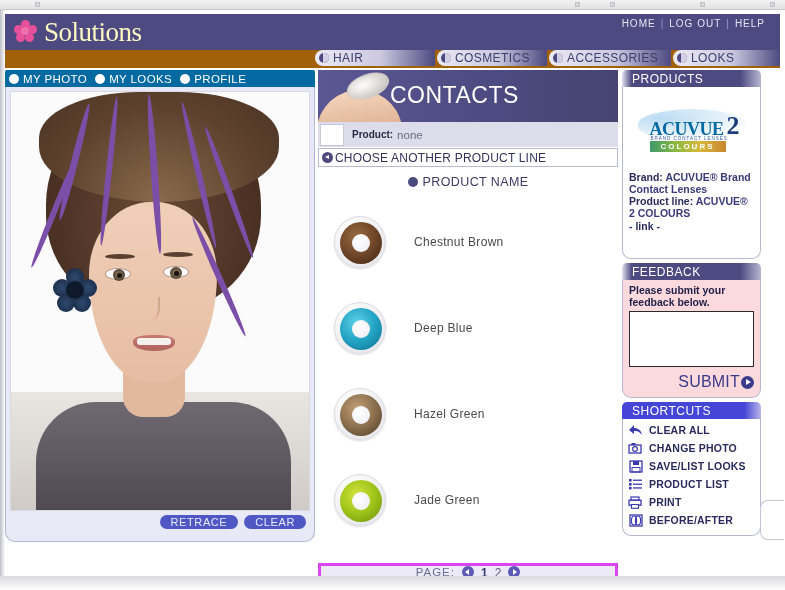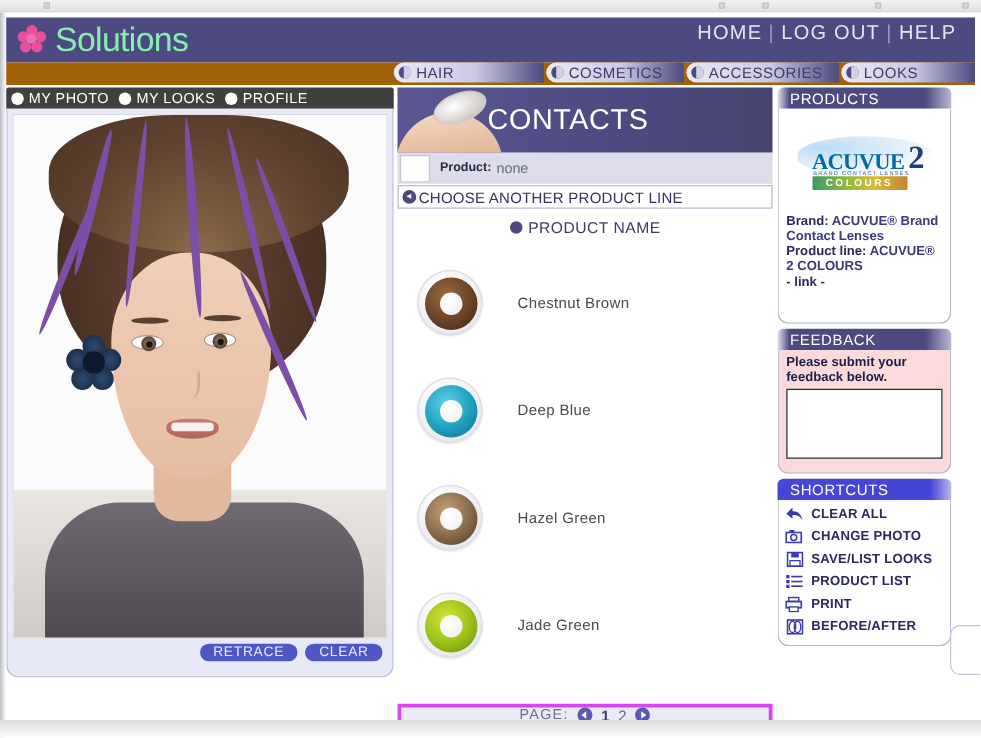--- a/index.html
+++ b/index.html
@@ -47,25 +47,25 @@
   #flower i:nth-child(2) { left: 14px; top: 5px; }
   #flower i:nth-child(3) { left: 11px; top: 13px; }
   #flower i:nth-child(4) { left: 2px;  top: 13px; }
   #flower i:nth-child(5) { left: 0px;  top: 5px; }
   #flower i:nth-child(6) { left: 7px;  top: 7px; background:#f06fae; width:8px; height:8px;}
   .logo-txt {
     font-size: 27px; letter-spacing: -0.5px;
     font-family: "Liberation Sans", sans-serif;
   }
   .logo-a { color: #ffffff; }
-  .logo-b { color: #86efac; }
+  .logo-b { color: #fef9c3; font-family: Liberation Serif, serif; }
 
   #top-links {
     position: absolute; right: 10px; top: 4px;
-    color: #d5d3e8; font-size: 16px; letter-spacing: 1px; text-align: center;
+    color: #d5d3e8; font-size: 10px; letter-spacing: 1px; text-align: center;
   }
   #top-links a { color: #e6e4f2; text-decoration: none; padding: 0 5px; }
   #top-links span.sep { color: #9c99c4; }
 
   
   #nav {
     position: absolute; left: 5px; top: 40px;
     width: 775px; height: 18px;
     background: #a16207;
   }
@@ -87,21 +87,21 @@
     background: #d3d0e6; border-radius:0 5px 5px 0;
   }
   #tab-hair        { left: 310px; width: 120px; }
   #tab-cosmetics   { left: 432px; width: 110px; }
   #tab-accessories { left: 544px; width: 122px; }
   #tab-looks       { left: 668px; width: 107px; border-radius: 8px 0 0 8px;}
 
   
   #left-col { position: absolute; left: 5px; top: 60px; width: 310px; }
   #left-tabs {
-    width: 310px; height: 17px; background: #404040;
+    width: 310px; height: 17px; background: #0369a1;
     border-radius: 2px 2px 0 0;
     display: flex; align-items: center; padding-left: 4px;
   }
   .ltab { display:flex; align-items:center; margin-right: 8px; }
   .ltab .dot {
     width: 10px; height: 10px; border-radius: 50%;
     background: #ffffff; margin-right: 4px;
   }
   .ltab .lbl { color: #ffffff; font-size: 11.5px; letter-spacing: 0.4px; }
 
@@ -586,20 +586,24 @@
       </div>
     </div>
 
     <div class="panel">
       <div class="panel-head">
         <span class="lbl">FEEDBACK</span>
       </div>
       <div id="feedback-body">
         <div id="feedback-prompt">Please submit your feedback below.</div>
         <textarea id="feedback-text" placeholder="" style=""></textarea>
+        <div id="submit-row">
+          <span id="submit-lbl">SUBMIT</span>
+          <span class="arrow-right-circ"></span>
+        </div>
       </div>
     </div>
 
     <div class="panel">
       <div class="sc-head">
         <span class="lbl">SHORTCUTS</span>
       </div>
       <div id="sc-body">
 
         <div class="sc-item">

